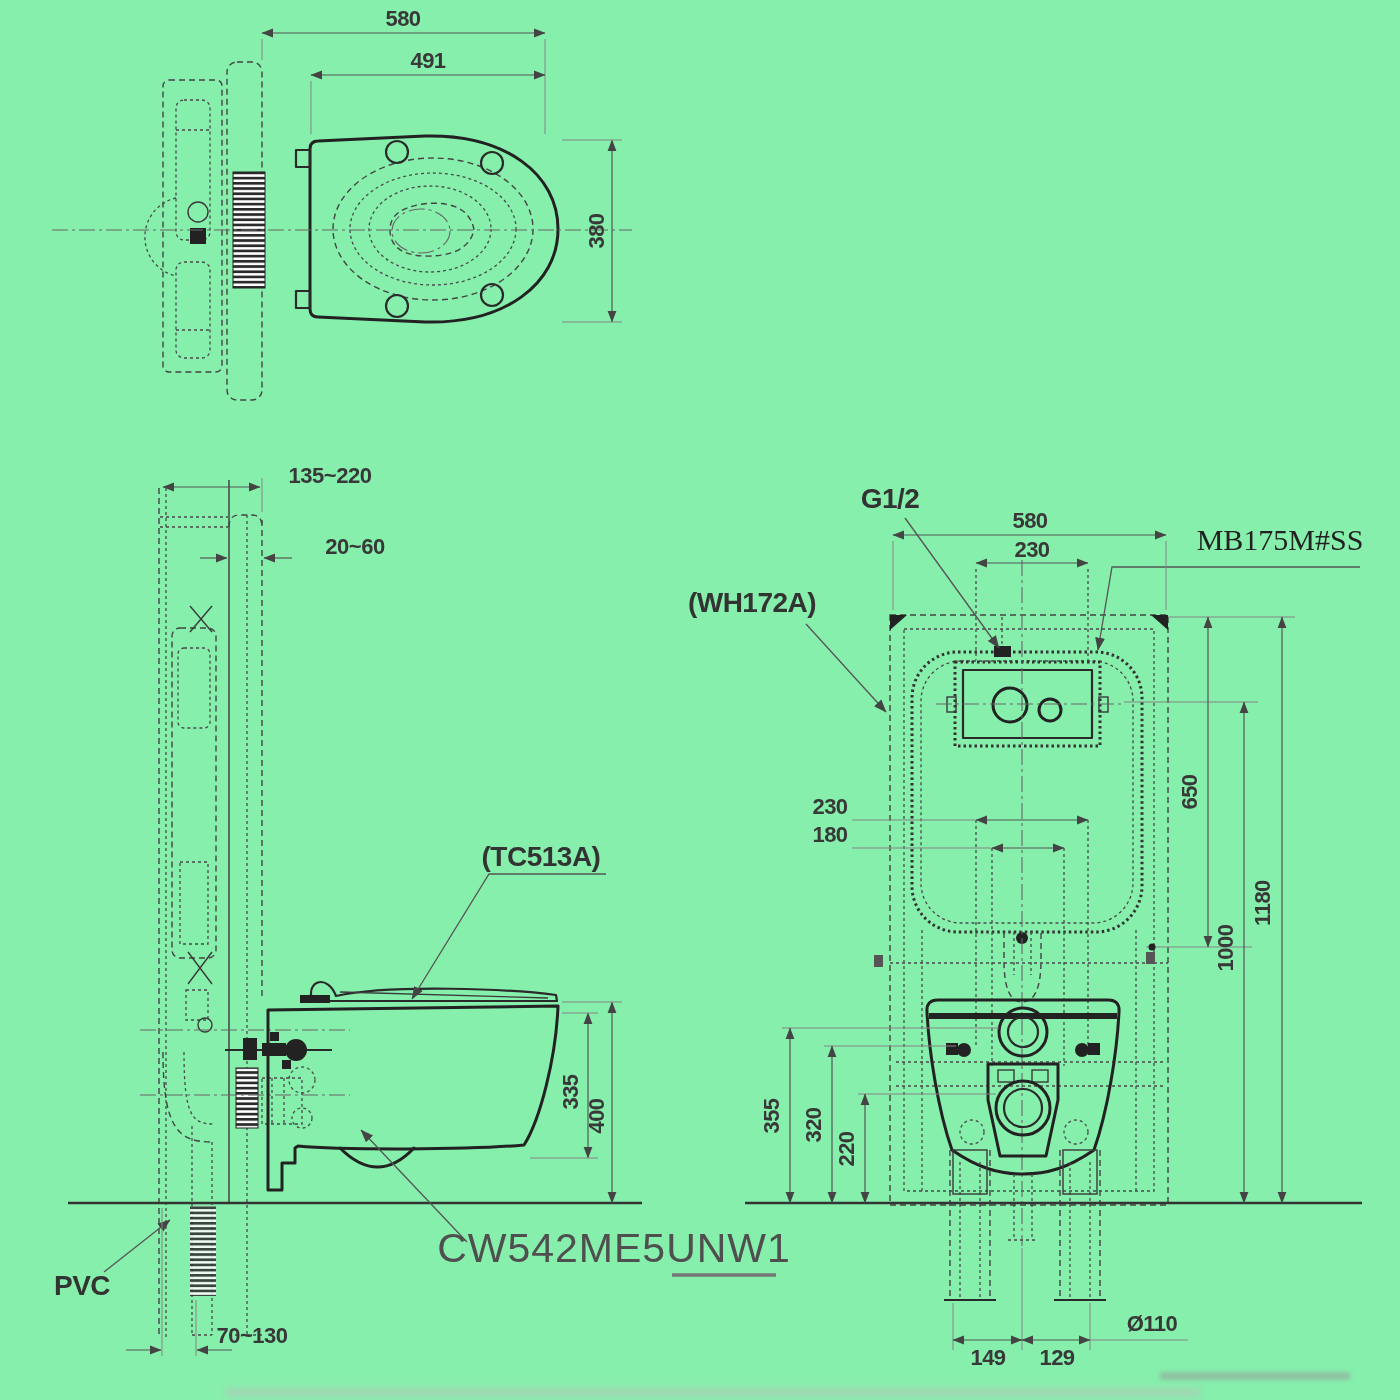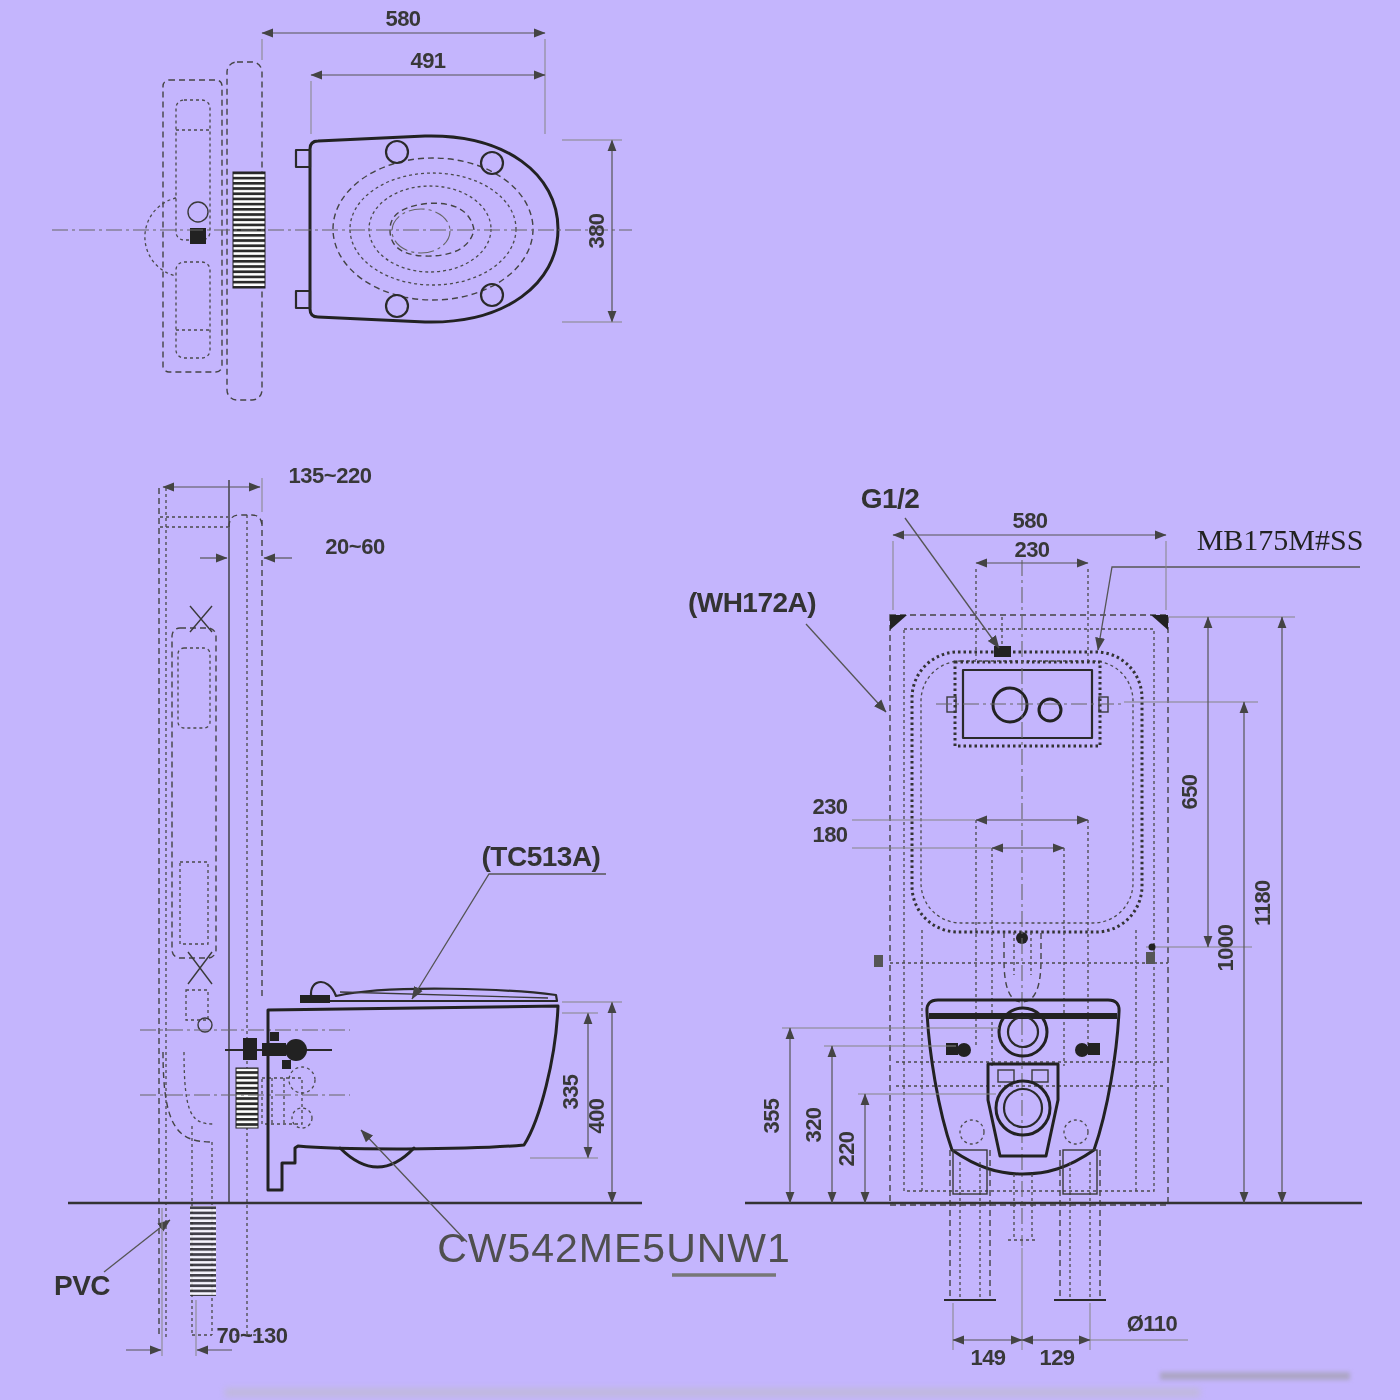--- a/index.html
+++ b/index.html
@@ -1,17 +1,17 @@
 <!DOCTYPE html>
 <html><head>
 <meta charset="utf-8">
 <title>Technical Drawing</title>
 <style>
   html,body{margin:0;padding:0;background:#f5f5f4;}
-  #page{position:relative;width:1400px;height:1400px;background:#c4b5fd;overflow:hidden;
+  #page{position:relative;width:1400px;height:1400px;background:#86efac;overflow:hidden;
         font-family:"Liberation Sans",sans-serif;}
   svg{position:absolute;left:0;top:0;}
   
   .o3{stroke:#222;stroke-width:3;fill:none;stroke-linejoin:round;stroke-linecap:round}
   .o2{stroke:#2a2a2a;stroke-width:2.2;fill:none;stroke-linejoin:round}
   .o1{stroke:#3a3a3a;stroke-width:1.4;fill:none}
   .da{stroke:#444;stroke-width:1.4;fill:none;stroke-dasharray:6 4}
   .db{stroke:#4a4a4a;stroke-width:1.3;fill:none;stroke-dasharray:3 3}
   .dh{stroke:#333;stroke-width:3;fill:none;stroke-dasharray:2.5 3}
   .dc{stroke:#666;stroke-width:1.1;fill:none;stroke-dasharray:16 4 3 4}

